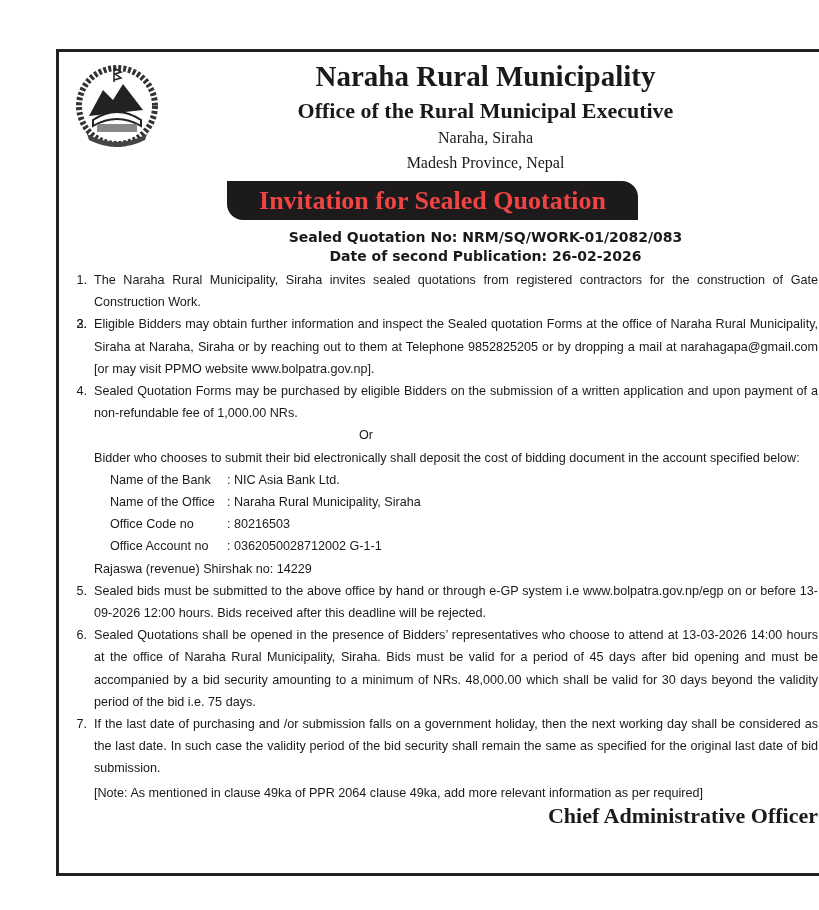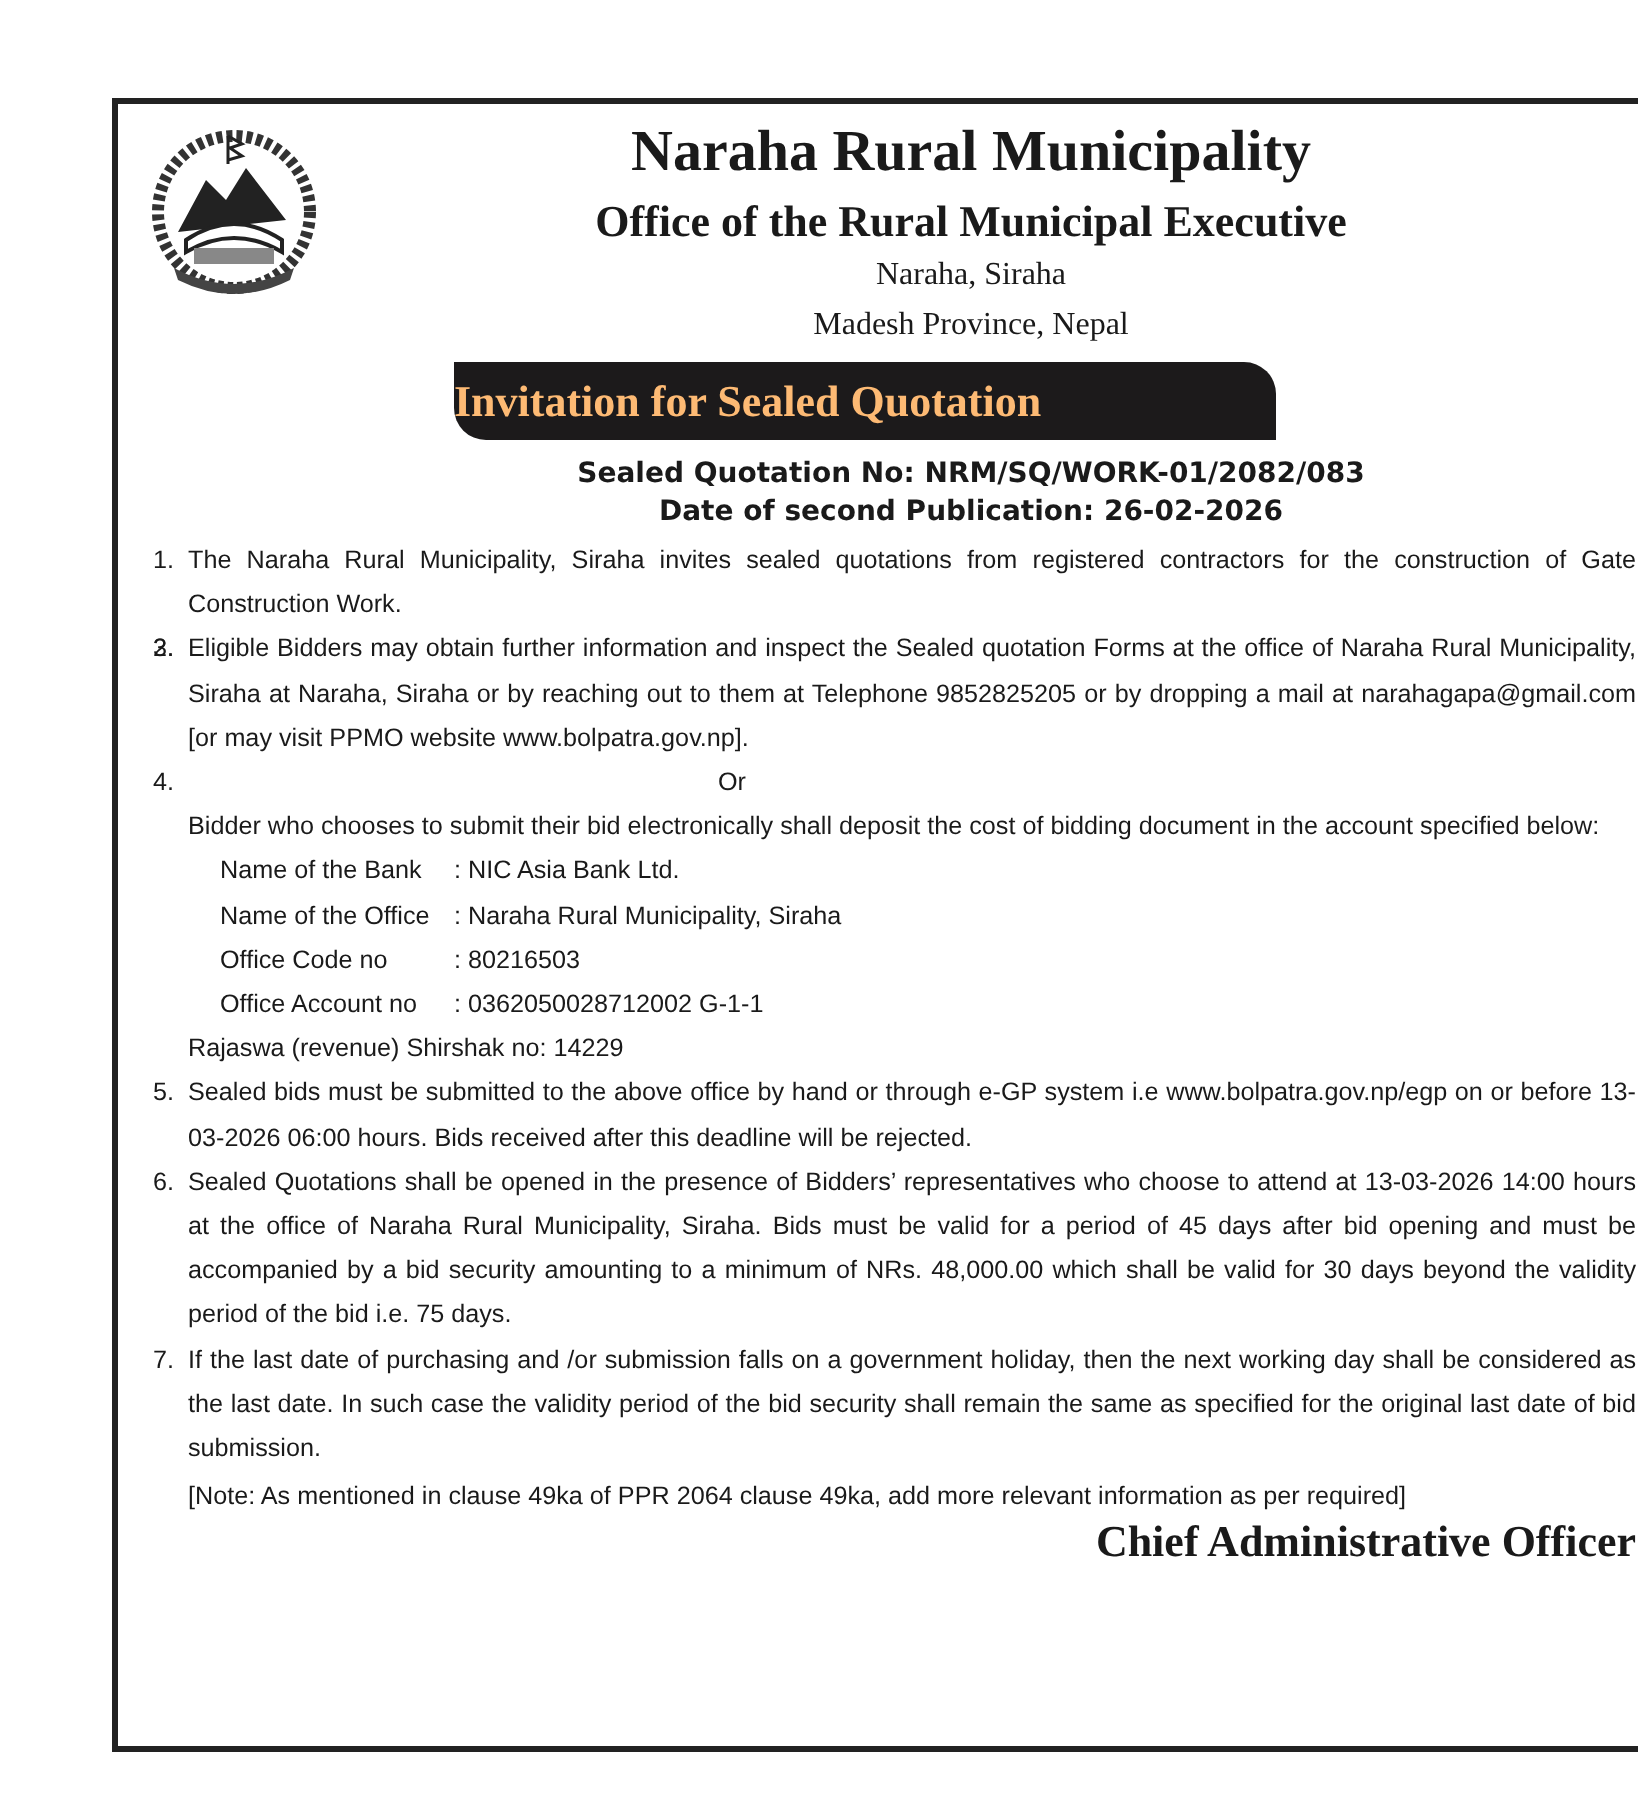--- a/index.html
+++ b/index.html
@@ -9,23 +9,23 @@
     border: 3px solid #222; box-sizing: content-box; background: #fff; padding-left: 25px;
   }
   .emblem { position: absolute; left: 14px; top: 8px; width: 88px; height: 92px; }
   .header { position: absolute; left: 0; right: 0; top: 6px; text-align: center; font-family: "Liberation Serif", "DejaVu Serif", serif; color: #1a1a1a; }
   .h1 { font-size: 29px; font-weight: bold; line-height: 36px; margin-left: 80px; }
   .h2 { font-size: 22px; font-weight: bold; line-height: 30px; margin-top: 2px; margin-left: 80px; }
   .h3 { font-size: 16px; line-height: 24px; margin-top: 0; margin-left: 80px; }
   .h4 { font-size: 16px; line-height: 24px; margin-top: 1px; margin-left: 80px; }
   .banner {
     position: absolute; left: 168px; top: 129px; width: 411px; height: 39px;
-    background: #1c1a1b; color: #fdba74; border-radius: 0 16px 0 16px;
-    font-family: "Liberation Serif", "DejaVu Serif", serif; font-weight: bold; font-size: 22px;
-    line-height: 39px;
+    background: #1c1a1b; color: #ef4444; border-radius: 0 16px 0 16px;
+    font-family: "Liberation Serif", "DejaVu Serif", serif; font-weight: bold; font-size: 26px;
+    text-align: center; line-height: 39px;
   }
   .meta { position: absolute; left: 0; right: 0; top: 176px; text-align: center; font-family: "DejaVu Sans", "Liberation Sans", sans-serif; font-weight: bold; font-size: 14px; color: #1a1a1a; line-height: 19px; }
   .meta div { margin-left: 80px; }
   .body { position: absolute; left: 8px; right: 14px; top: 217px; font-family: "Liberation Sans", "DejaVu Sans", sans-serif; font-size: 12.6px; color: #1a1a1a; line-height: 22.2px; text-align: justify; }
   ol { margin: 0; padding: 0; list-style: none; }
   li { position: relative; padding-left: 27px; }
   .num { position: absolute; left: 0; top: 0; width: 20px; text-align: right; }
   .or { text-align: center; margin-left: -180px; }
   .kv { display: flex; margin-left: 16px; }
   .kv .k { width: 117px; flex: none; }
@@ -68,20 +68,21 @@
       </li>
       <li>
         <span class="num">2.</span>
       </li>
       <li>
         <span class="num">3.</span>
         <span>Eligible Bidders may obtain further information and inspect the Sealed quotation Forms at the office of Naraha Rural Municipality, Siraha at Naraha, Siraha or by reaching out to them at Telephone 9852825205 or by dropping a mail at narahagapa@gmail.com [or may visit PPMO website www.bolpatra.gov.np].</span>
       </li>
       <li>
         <span class="num">4.</span>
+        <div>Sealed Quotation Forms may be purchased by eligible Bidders on the submission of a written application and upon payment of a non-refundable fee of 1,000.00 NRs.</div>
         <div class="or">Or</div>
         <div>Bidder who chooses to submit their bid electronically shall deposit the cost of bidding document in the account specified below:</div>
         <div class="kv">
           <span class="k">Name of the Bank</span>
           <span>: NIC Asia Bank Ltd.</span>
         </div>
         <div class="kv">
           <span class="k">Name of the Office</span>
           <span>: Naraha Rural Municipality, Siraha</span>
         </div>
@@ -90,21 +91,21 @@
           <span>: 80216503</span>
         </div>
         <div class="kv">
           <span class="k">Office Account no</span>
           <span>: 0362050028712002 G-1-1</span>
         </div>
         <div>Rajaswa (revenue) Shirshak no: 14229</div>
       </li>
       <li>
         <span class="num">5.</span>
-        <span>Sealed bids must be submitted to the above office by hand or through e-GP system i.e www.bolpatra.gov.np/egp on or before 13-03-2026 06:00 hours. Bids received after this deadline will be rejected.</span>
+        <span>Sealed bids must be submitted to the above office by hand or through e-GP system i.e www.bolpatra.gov.np/egp on or before 13-09-2026 12:00 hours. Bids received after this deadline will be rejected.</span>
       </li>
       <li>
         <span class="num">6.</span>
         <span>Sealed Quotations shall be opened in the presence of Bidders’ representatives who choose to attend at 13-03-2026 14:00 hours at the office of Naraha Rural Municipality, Siraha. Bids must be valid for a period of 45 days after bid opening and must be accompanied by a bid security amounting to a minimum of NRs. 48,000.00 which shall be valid for 30 days beyond the validity period of the bid i.e. 75 days.</span>
       </li>
       <li>
         <span class="num">7.</span>
         <span>If the last date of purchasing and /or submission falls on a government holiday, then the next working day shall be considered as the last date. In such case the validity period of the bid security shall remain the same as specified for the original last date of bid submission.</span>
       </li>
     </ol>

